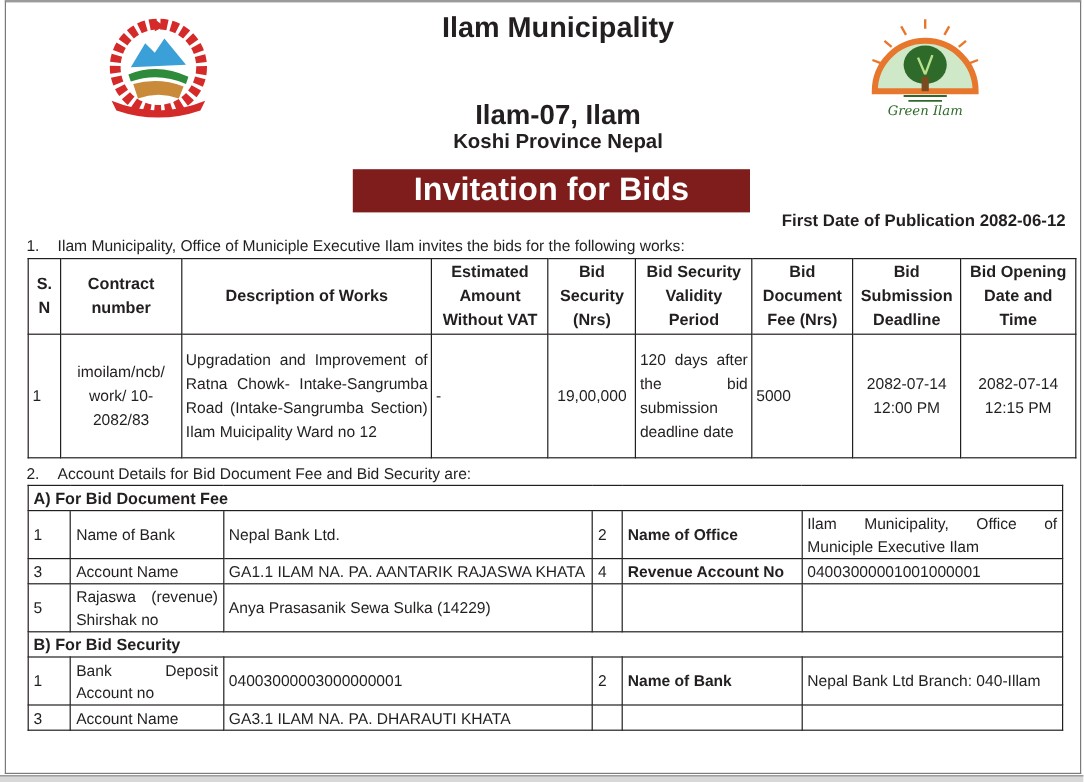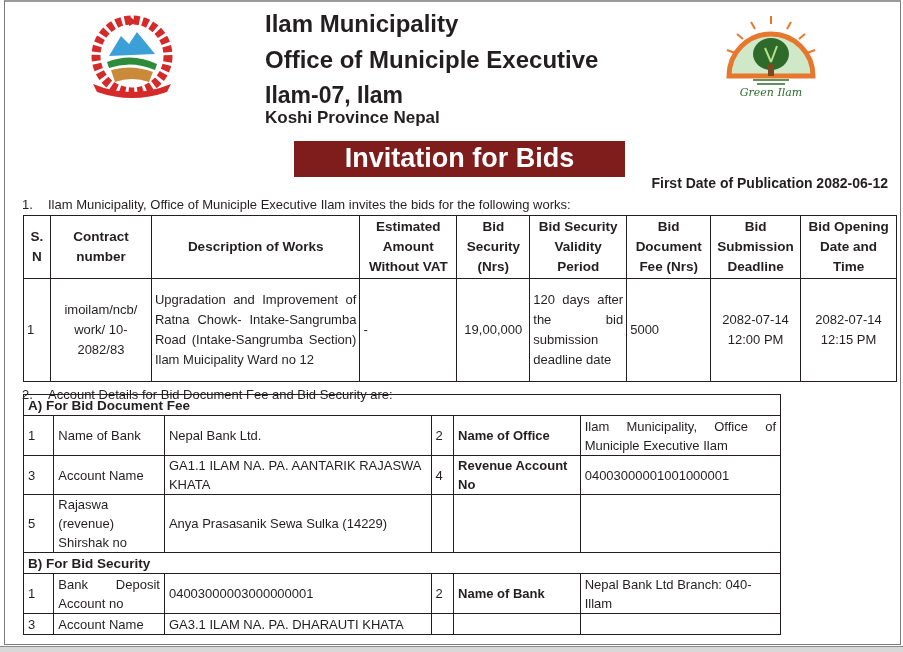--- a/index.html
+++ b/index.html
@@ -3,40 +3,40 @@
 <meta charset="utf-8">
 <style>
   html, body { margin: 0; padding: 0; background: #ffffff; }
   body { width: 903px; height: 652px; position: relative; overflow: hidden;
          font-family: "Liberation Sans", sans-serif; color: #231f20; }
   .frame { position: absolute; left: 4px; top: 0; width: 897px; height: 645px;
            border: 1px solid #7a7a7a; border-top: 2px solid #9a9a9a; box-sizing: border-box; background:#fff; }
   .bottom-bar { position: absolute; left: 0; top: 646px; width: 903px; height: 6px; background: #d8d8d8; border-top:1px solid #8a8a8a; }
   .logo-left { position: absolute; left: 80px; top: 10px; width: 95px; height: 88px; }
   .logo-right { position: absolute; left: 706px; top: 12px; width: 120px; height: 85px; }
-  .hdr { position: absolute; left: 260px; width: 400px; text-align: left; font-weight: bold; }
+  .hdr { position: absolute; left: 260px; width: 400px; text-align: center; font-weight: bold; }
   .h1 { top: 8px; font-size: 24px; }
   .h2 { top: 44px; font-size: 24px; }
   .h3 { top: 80px; font-size: 23px; }
   .h4 { top: 106px; font-size: 17px; }
   .ifb { position: absolute; left: 289px; top: 139px; width: 331px; height: 36px; background: #7f1d1d;
          color: #fff; font-weight: bold; font-size: 27px; text-align: center; line-height: 35px; }
   .pubdate { position: absolute; right: 12px; top: 173px; font-size: 14px; font-weight: bold; padding-left: 41px; }
   .para { position: absolute; left: 17px; font-size: 13px; }
   .p1 { top: 195px; }
   .p2 { top: 385px; }
   .p2 .num, .p1 .num { display:inline-block; width: 26px; }
   table { border-collapse: collapse; position: absolute; font-size: 13px; }
   td, th { border: 1px solid #231f20; padding: 1px 3px; }
   .bids { left: 18px; top: 213px; width: 874px; }
   .bids th { font-weight: bold; text-align: center; line-height: 20px; font-size: 13.5px; height: 60px; padding: 1px 2px; }
   .bids td { line-height: 20px; font-size: 13px; height: 100px; }
   .c { text-align: center; }
   .j { text-align: justify; text-align-last: justify; margin-top: 28px; }
-  .acct { left: 18px; top: 392px; width: 758px; }
+  .acct { left: 18px; top: 402px; width: 863px; }
   .acct td { height: 20px; line-height: 19px; padding: 0 4px; }
   .acct .sec { font-weight: bold; font-size: 13.5px; }
   .acct .b { font-weight: bold; }
   .acct .tall { height: 40px; }
   .sign { position: absolute; right: 12px; top: 620px; font-size: 13.5px; font-weight: bold; margin-top: 24px; }
 </style>
 </head>
 <body>
 
 <div class="frame">
@@ -64,21 +64,20 @@
     <path d="M18 62 A42 42 0 0 1 102 62 Z" fill="#cfe8c8" stroke="#e8772e" stroke-width="5"></path>
     <ellipse cx="60" cy="40" rx="18" ry="16" fill="#2e6b2a"></ellipse>
     <rect x="57" y="50" width="6" height="12" fill="#7a4a20"></rect>
     <path d="M60 48 L54 34 M60 48 L66 32" stroke="#b8e08a" stroke-width="2"></path>
     <line x1="42" y1="66" x2="78" y2="66" stroke="#2e6b2a" stroke-width="1.5"></line>
     <line x1="46" y1="70" x2="74" y2="70" stroke="#2e6b2a" stroke-width="1.5"></line>
     <text x="60" y="82" text-anchor="middle" font-family="DejaVu Serif, serif" font-style="italic" font-size="11" fill="#2e6b2a">Green Ilam</text>
   </svg>
 
   <div class="hdr h1">Ilam Municipality</div>
-  <div class="hdr h2">Office of Municiple Executive</div>
   <div class="hdr h3">Ilam-07, Ilam</div>
   <div class="hdr h4">Koshi Province Nepal</div>
   <div class="ifb">Invitation for Bids</div>
   <div class="pubdate">First Date of Publication 2082-06-12</div>
 
   <div class="para p1">
     <span class="num">1.</span><span>Ilam Municipality, Office of Municiple Executive Ilam invites the bids for the following works:</span>
   </div>
 
   <table class="bids">

